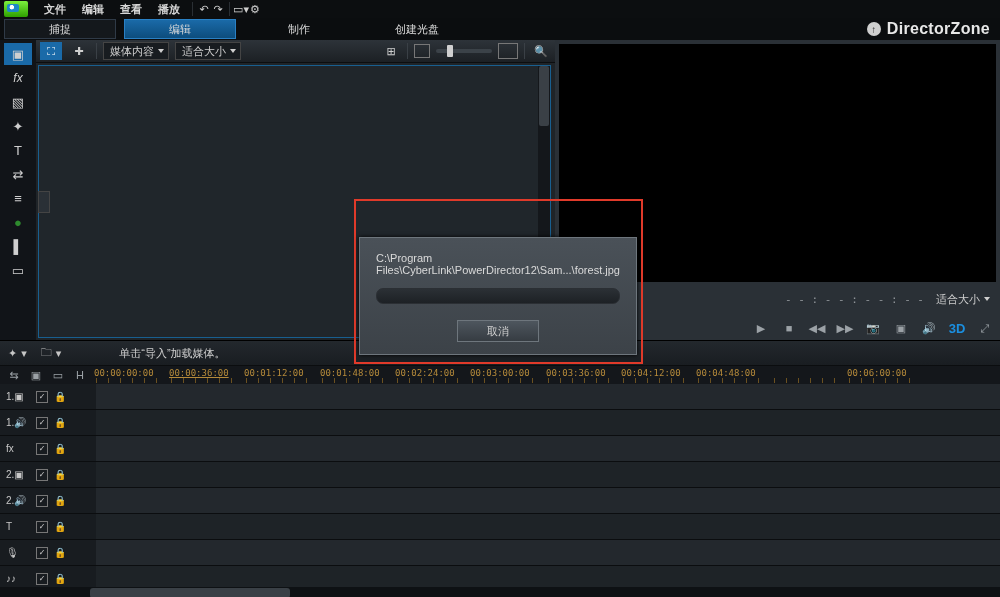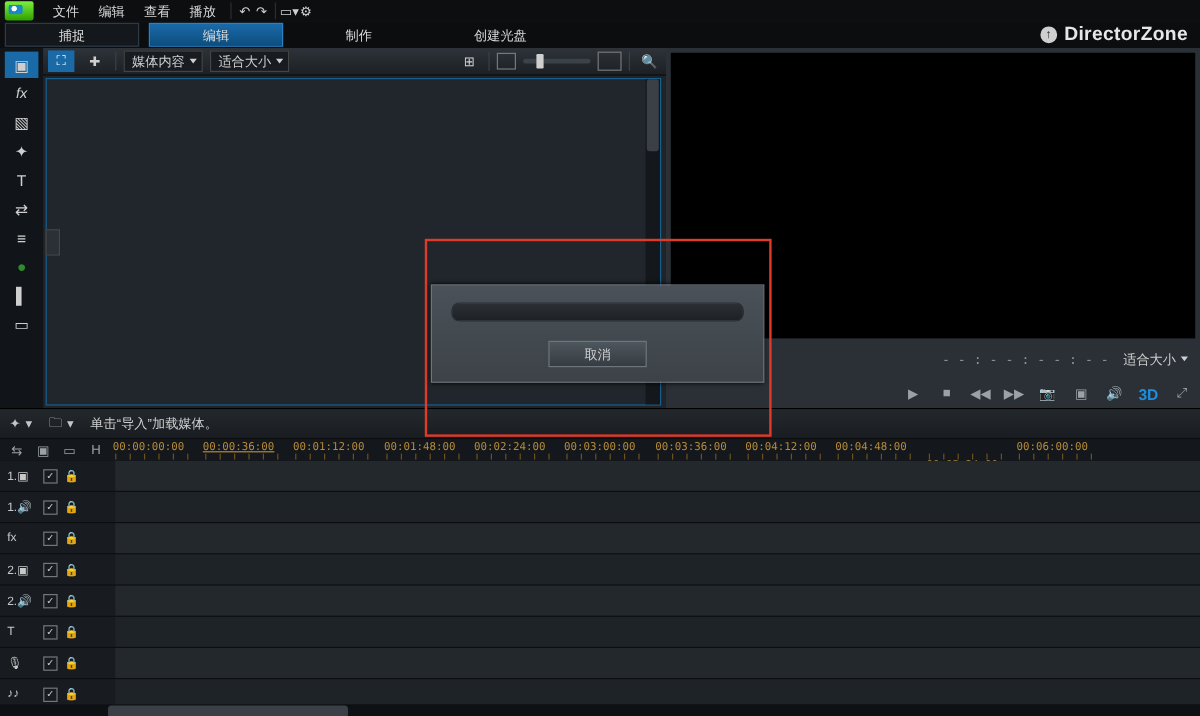--- a/index.html
+++ b/index.html
@@ -1,20 +1,20 @@
 <!DOCTYPE html>
 <html><head>
 <meta charset="utf-8">
 <style>
   html,body{margin:0;padding:0;width:1000px;height:597px;background:#1b1f23;font-family:"Microsoft YaHei","SimSun",Arial,sans-serif;color:#cfcfcf;font-size:11px;overflow:hidden;}
   
   .menubar{height:18px;background:#0c0e10;display:flex;align-items:center;padding:0 4px;position:relative;}
   .menubar .logo{width:24px;height:16px;border-radius:2px;margin-right:8px;position:relative;background:linear-gradient(#7cf13e,#2fa000);}
   .menubar .logo:before{content:"";position:absolute;left:3px;top:3px;width:12px;height:8px;background:radial-gradient(circle at 40% 40%,#fff 0,#fff 2px,transparent 2.5px),#1c88c8;border-radius:2px;}
-  .menubar .mitem{padding:0 8px;cursor:pointer;color:#d6d6d6;}
+  .menubar .mitem{padding:0 8px;cursor:pointer;color:#d6d6d6;font-weight:bold;}
   .menubar .sep{width:1px;height:14px;background:#2a2f34;margin:0 4px;}
   .menubar .title{position:absolute;left:0;right:0;text-align:center;pointer-events:none;color:#cfcfcf;}
   .menubar .right{margin-left:auto;display:flex;align-items:center;gap:6px;}
   .menubar .link{color:#4aa3ff;text-decoration:underline;cursor:pointer;}
   .winbtn{width:14px;height:14px;display:inline-flex;align-items:center;justify-content:center;color:#cfcfcf;cursor:pointer;}
   .miniicon{width:14px;height:14px;display:inline-flex;align-items:center;justify-content:center;font-size:11px;color:#cfcfcf;cursor:pointer;}
 
   
   .modebar{height:22px;background:#0b0d0f;display:flex;align-items:center;position:relative;}
   .modebar .tab{width:110px;height:18px;margin:0 4px;border:1px solid #2f3a47;color:#d9d9d9;display:flex;align-items:center;justify-content:center;background:#14181c;cursor:pointer;}
@@ -52,21 +52,21 @@
   .preview .ctrls{height:34px;display:flex;align-items:center;padding:0 6px;gap:6px;}
   .preview .ctrls .tc{font-family:monospace;color:#8f9498;}
   .preview .ctrls .fit{display:flex;align-items:center;gap:2px;}
   .preview .playrow{height:24px;display:flex;align-items:center;padding:0 6px;gap:10px;}
   .playrow .pbtn{width:18px;height:18px;display:flex;align-items:center;justify-content:center;cursor:pointer;color:#9ba1a6;}
   .playrow .threeD{color:#1b8fe0;font-weight:700;font-size:13px;}
 
   
   .fnbar{height:24px;background:linear-gradient(#23282d,#191d21);display:flex;align-items:center;padding:0 8px;gap:14px;border-bottom:1px solid #0b0d0f;}
   .fnbtn{display:flex;align-items:center;gap:4px;cursor:pointer;color:#c6c6c6;}
-  .hint{color:#cfcfcf;}
+  .hint{color:#cfcfcf;margin-left:44px;}
 
   
   .timeline{height:233px;display:flex;flex-direction:column;background:#14171b;position:relative;}
   .ruler{height:18px;display:flex;}
   .ruler .rhead{width:90px;background:#14171b;display:flex;align-items:center;gap:6px;padding-left:6px;}
   .ruler .rhead .rbtn{width:16px;height:14px;display:flex;align-items:center;justify-content:center;cursor:pointer;color:#9ba1a6;}
   .ruler .rtrack{flex:1;position:relative;background:#14171b;color:#b58a3a;font-family:monospace;font-size:9px;}
   .ruler .rtrack span{position:absolute;top:2px;transform:translateX(-2px);white-space:nowrap;}
   .ruler .rtrack .tick{position:absolute;top:12px;width:1px;height:5px;background:#6b5120;}
 
@@ -354,16 +354,17 @@
     </div>
   <div class="hscroll">
       <div class="hthumb"></div>
     </div>
 </div>
 
 <div class="redbox" style="left:354px;top:199px;width:285px;height:161px"></div>
 
 <div class="modal" style="left:359px;top:237px;width:276px">
   <div class="mbody">
+    <div class="path">C:\Program Files\CyberLink\PowerDirector12\Sam...\forest.jpg</div>
     <div class="progress"></div>
     <div class="mbtn">取消</div>
   </div>
 </div>
 
 </body></html>

